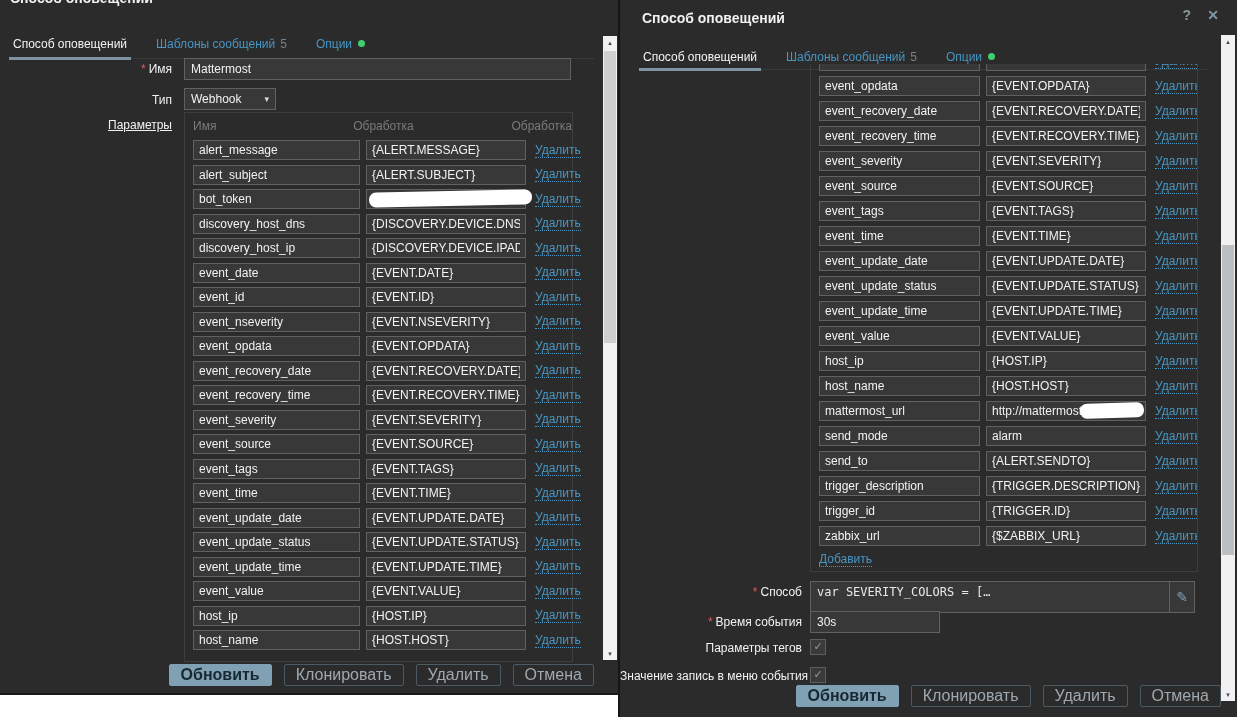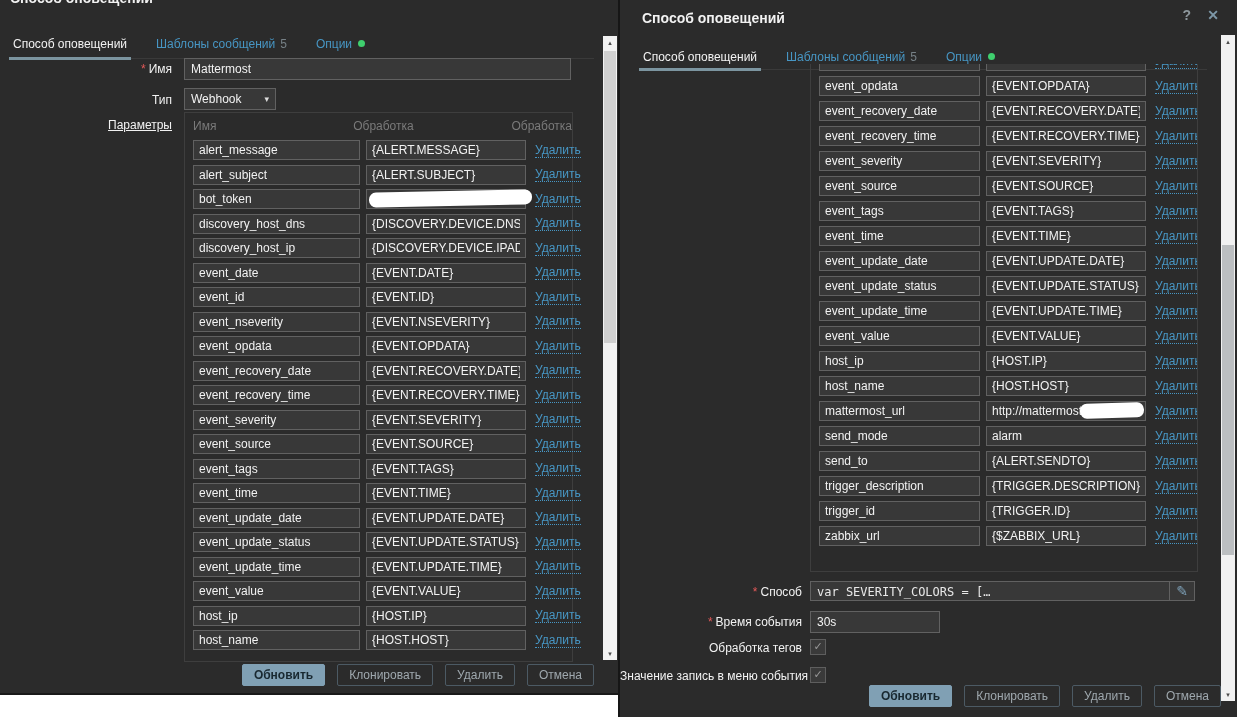--- a/index.html
+++ b/index.html
@@ -57,25 +57,25 @@
   .redact{position:absolute;background:#ffffff;border-radius:7px;height:15px;top:2px;}
   .redact.full{left:3px;right:-6px;transform:rotate(-1.2deg);}
   .redact.partial{left:94px;width:64px;transform:rotate(-1.5deg);}
   a.dlink,a.alink{color:#4796c4;text-decoration:none;border-bottom:1px dotted #4796c4;cursor:pointer;white-space:nowrap;}
   a.dlink{margin-left:9px;}
   .addrow{margin-top:6px;}
 
   .footer{position:absolute;left:0;display:flex;justify-content:flex-end;align-items:center;gap:12px;}
   .shot.left .footer{right:26px;bottom:7px;}
   .shot.right .footer{right:16px;bottom:10px;}
-  .btn{height:22px;padding:0 11px;border-radius:2px;font-size:12px;display:flex;align-items:center;cursor:pointer;
+  .btn{height:22px;padding:0 11px;border-radius:2px;font-size:16px;display:flex;align-items:center;cursor:pointer;
     background:transparent;border:1px solid #4c5a64;color:#9fa8ae;white-space:nowrap;}
   .btn.primary{background:#80a0b4;border-color:#80a0b4;color:#182830;font-weight:bold;}
 
-  .scriptwrap{position:absolute;left:190px;top:581px;width:385px;height:20px;background:#383838;
+  .scriptwrap{position:absolute;left:190px;top:581px;width:385px;height:32px;background:#383838;
     border:1px solid #616161;box-sizing:border-box;}
   .scriptwrap .sval{position:absolute;left:6px;top:3px;right:28px;overflow:hidden;white-space:nowrap;
     font-family:"DejaVu Sans Mono", monospace;font-size:12px;color:#e8e8e8;}
   .pencil-btn{position:absolute;right:0;top:0;bottom:0;width:24px;border-left:1px solid #616161;
     display:flex;align-items:center;justify-content:center;color:#7fa3bb;font-size:14px;cursor:pointer;}
 
   .checkbox{position:absolute;left:190px;width:14px;height:14px;background:#3a3a3a;border:1px solid #5e5e5e;
     color:#9a9a9a;font-size:11px;line-height:13px;text-align:center;cursor:pointer;box-sizing:content-box;}
 
   .sb{position:absolute;width:14px;background:#f1f1f1;}
@@ -431,32 +431,33 @@
           <a class="dlink">Удалить</a>
         </div>
         <div class="prow">
           <input type="text" class="pin pname" value="zabbix_url" style="">
           <div class="vwrap">
             <input type="text" class="pin pvalue" value="{$ZABBIX_URL}" style="">
           </div>
           <a class="dlink">Удалить</a>
         </div>
       </div>
+    <div class="addrow"><a class="alink">Добавить</a></div>
   </div>
 
   <div class="flabel" style="left:0;top:585px;"><span class="req">*</span><span>Способ</span></div>
   <div class="scriptwrap">
     <span class="sval">var SEVERITY_COLORS = […</span>
     <span class="pencil-btn">✎</span>
   </div>
 
   <div class="flabel" style="left:0;top:615px;"><span class="req">*</span><span>Время события</span></div>
   <input class="tinput" style="left: 190px; top: 611px; width: 130px;" type="text" value="30s">
 
-  <div class="flabel" style="left:0;top:641px;"><span>Обработка тегов</span></div>
+  <div class="flabel" style="left:0;top:641px;"><span>Параметры тегов</span></div>
   <div class="checkbox" style="top:639px;">✓</div>
 
   <div class="flabel" style="left:0;top:669px;"><span>Значение запись в меню события</span></div>
   <div class="checkbox" style="top:667px;">✓</div>
 
   <div class="footer">
     <button class="btn primary">Обновить</button>
     <button class="btn">Клонировать</button>
     <button class="btn">Удалить</button>
     <button class="btn">Отмена</button>

